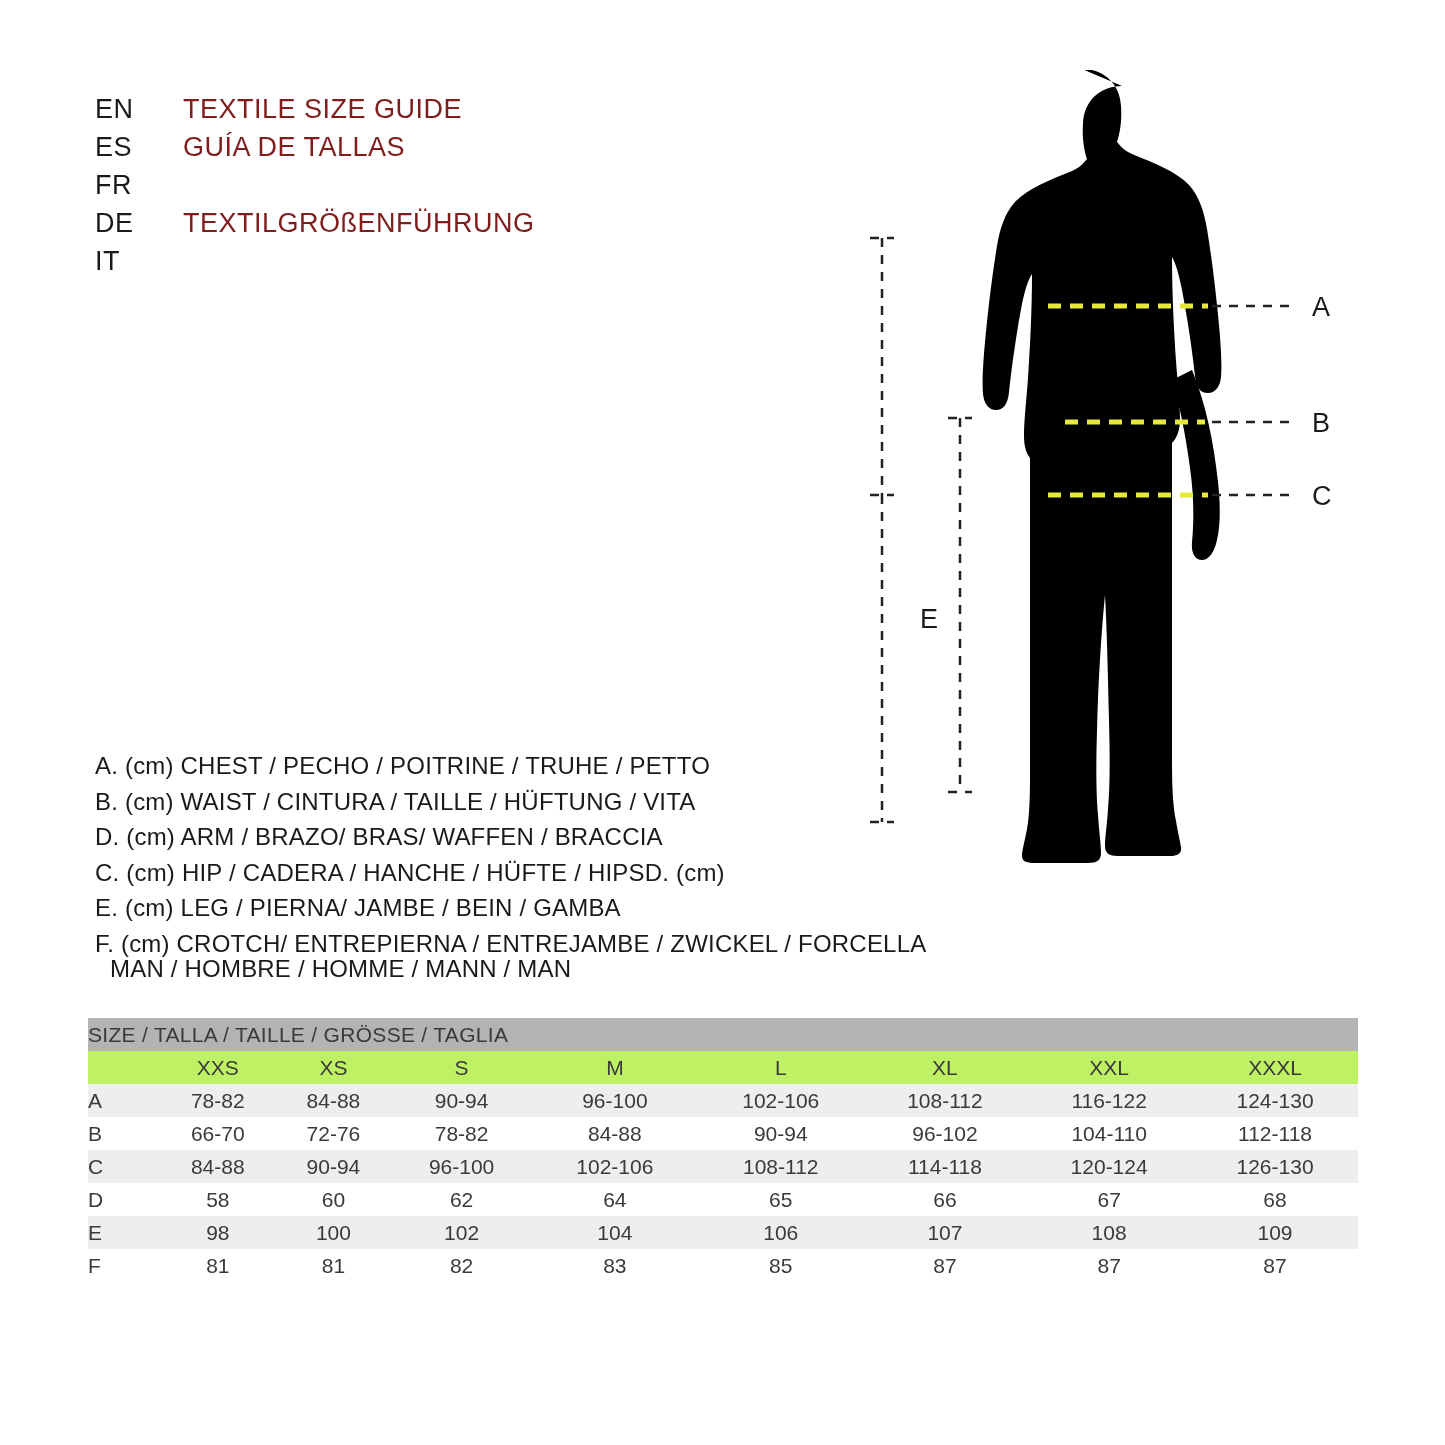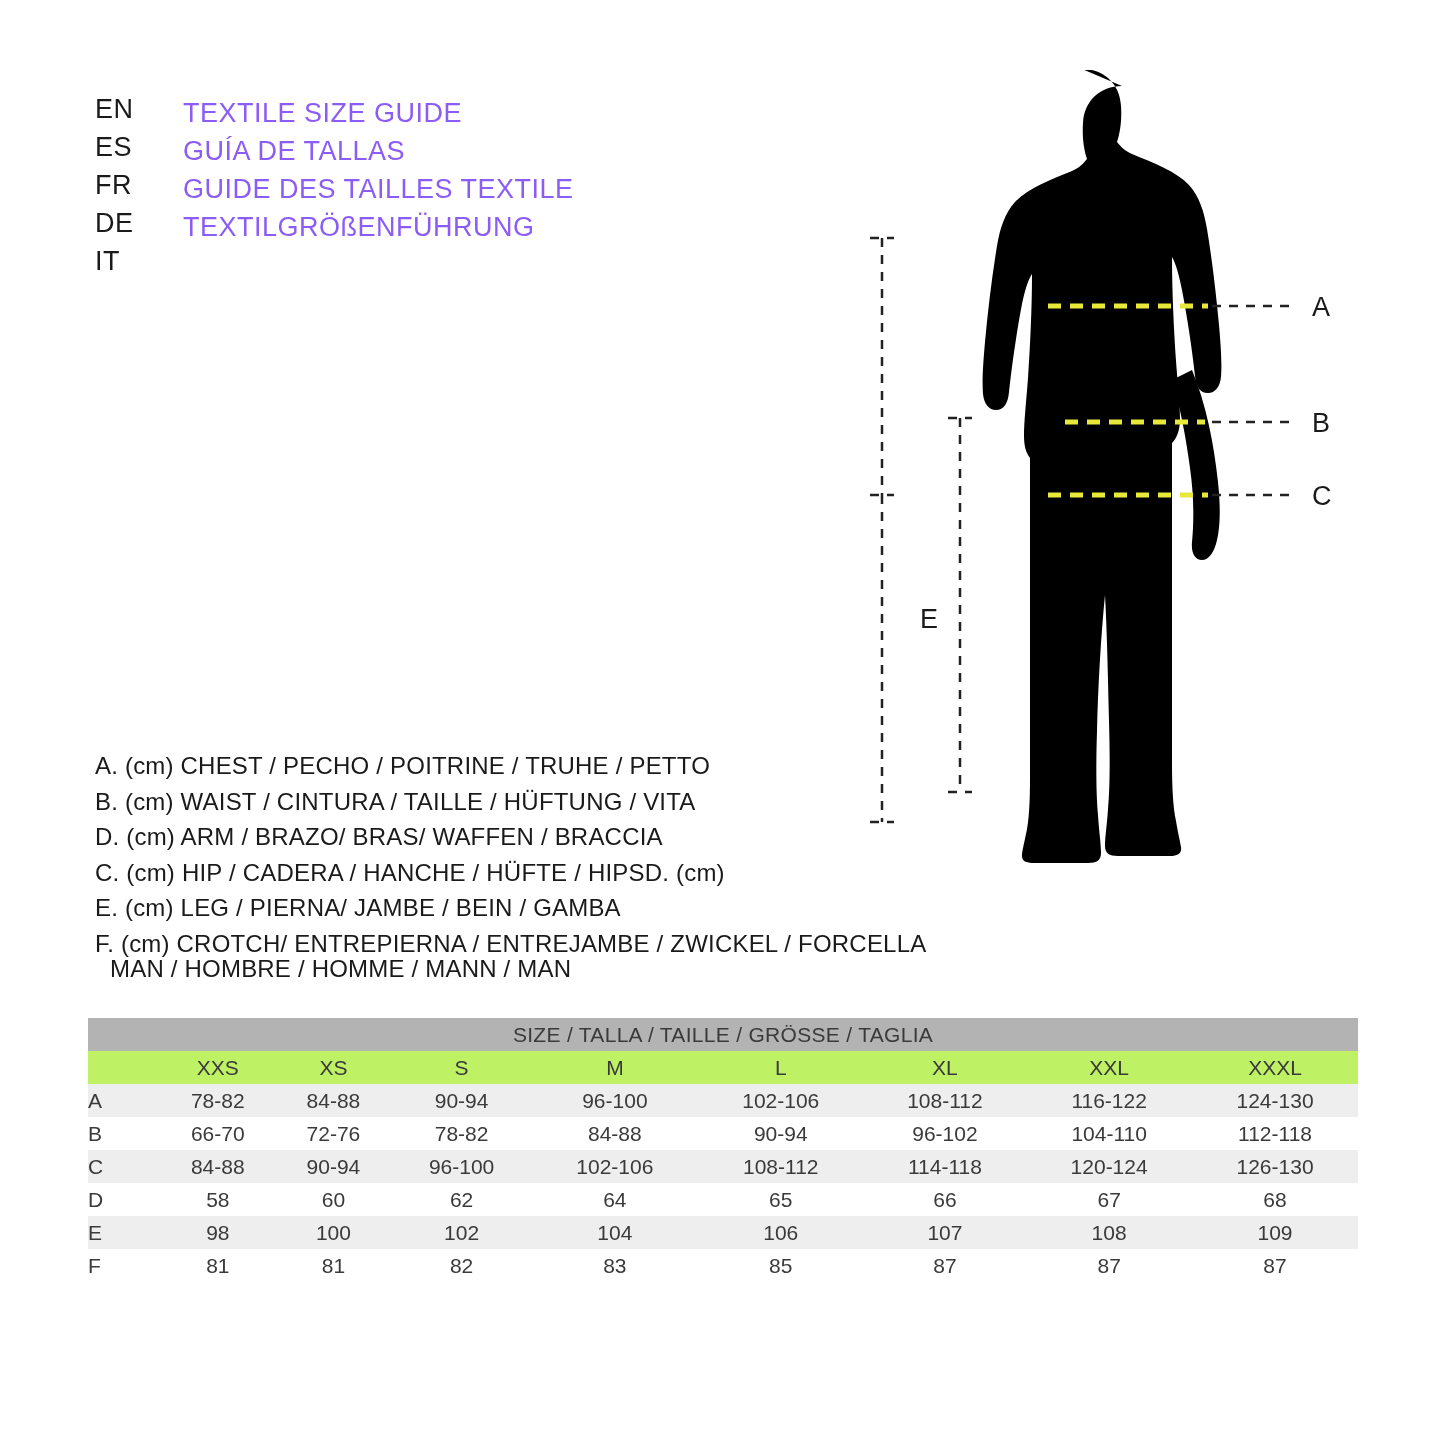--- a/index.html
+++ b/index.html
@@ -17,35 +17,34 @@
   }
 
   
   #title-block {
     position: absolute;
     left: 95px;
     top: 90px;
   }
   .title-row {
     display: flex;
-    align-items: center;
+    align-items: flex-start;
     height: 38px;
     line-height: 38px;
   }
   .title-lang {
     width: 88px;
     font-size: 27px;
     letter-spacing: 0.5px;
     color: #1a1a1a;
   }
   .title-text {
     font-size: 27px;
     letter-spacing: 0.5px;
-    color: #8b5cf6;
-    margin-top: 8px;
+    color: #7f1d1d;
   }
 
   
   #legend-block {
     position: absolute;
     left: 95px;
     top: 748px;
   }
   .legend-row {
     font-size: 24px;
@@ -84,21 +83,21 @@
   #size-table td, #size-table th {
     padding: 0;
     height: 33px;
     font-weight: normal;
     color: #3a3a3a;
   }
   .hdr-band td {
     background: #b3b3b3;
     color: #2b2b2b;
     font-size: 21px;
-    text-align: center;
+    text-align: left;
     padding-left: 10px;
     height: 34px;
     letter-spacing: 0.3px;
   }
   .size-row td {
     text-align: center;
     height: 36px;
     font-size: 21px;
     color: #4a4a4a;
   }
@@ -118,21 +117,20 @@
   <div class="title-row">
     <div class="title-lang">EN</div>
     <div class="title-text">TEXTILE SIZE GUIDE</div>
   </div>
   <div class="title-row">
     <div class="title-lang">ES</div>
     <div class="title-text">GUÍA DE TALLAS</div>
   </div>
   <div class="title-row">
     <div class="title-lang">FR</div>
-    <div class="title-text">GUIDE DES TAILLES TEXTILE</div>
   </div>
   <div class="title-row">
     <div class="title-lang">DE</div>
     <div class="title-text">TEXTILGRÖßENFÜHRUNG</div>
   </div>
   <div class="title-row">
     <div class="title-lang">IT</div>
   </div>
 </div>
 

